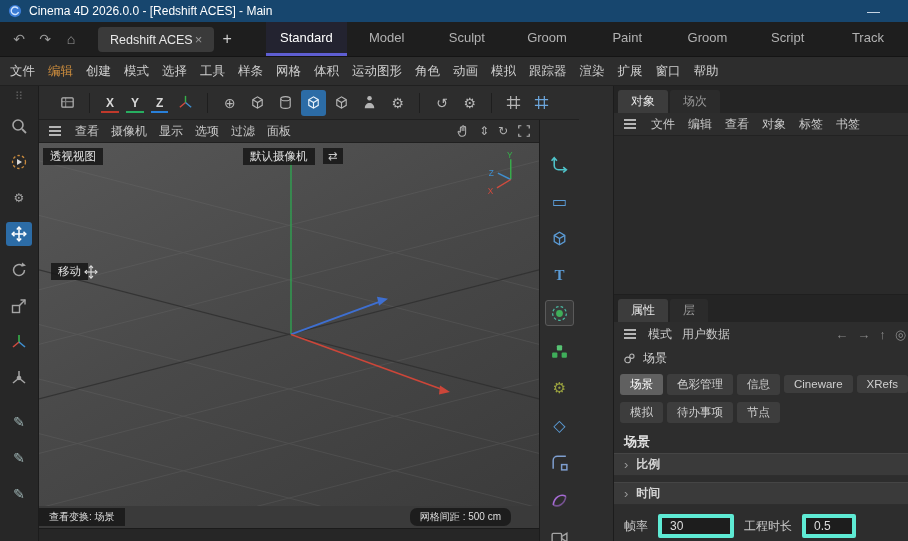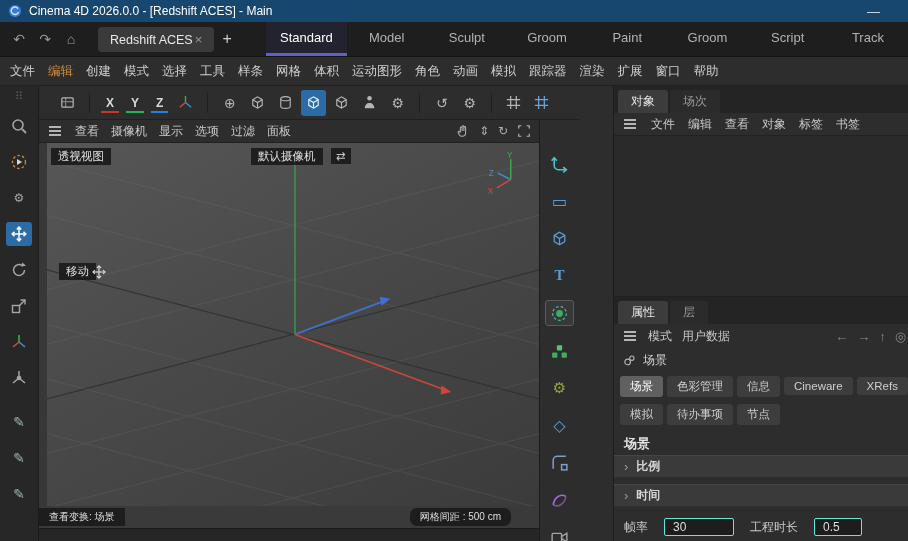--- a/index.html
+++ b/index.html
@@ -40,21 +40,21 @@
   .tbi.bluish{color:#6da7dd;}
   .axisbtn{font-weight:bold;font-size:12px;color:#d8d8d8;padding:3px 5px 1px;border-bottom:2px solid;border-radius:0;height:auto;min-width:0;margin:0 2px;}
   .sep{width:1px;height:20px;background:#1e1e1e;margin:0 6px;flex:0 0 auto;}
   .center-body{flex:1;display:flex;min-height:0;}
   
   .vpcol{flex:1;display:flex;flex-direction:column;min-width:0;border-right:1px solid #1c1c1c;background:#383838;}
   .vpmenu{flex:0 0 22px;background:#2d2d2d;border-bottom:1px solid #202020;display:flex;align-items:center;gap:12px;padding:0 8px;font-size:12px;color:#c8c8c8;}
   .vpmenu .right{margin-left:auto;display:flex;gap:9px;align-items:center;color:#b0b0b0;}
   .vpmenu .right svg{width:14px;height:14px;}
   .hamb{width:12px;height:2px;background:#b5b5b5;box-shadow:0 -4px 0 #b5b5b5,0 4px 0 #b5b5b5;margin:0 2px;}
-  .canvas{flex:1;position:relative;overflow:hidden;background:linear-gradient(150deg,#575757,#494949 45%,#3b3b3b);margin-left:8px;}
+  .canvas{flex:1;position:relative;overflow:hidden;background:linear-gradient(150deg,#575757,#494949 45%,#3b3b3b);}
   .canvas .grid{position:absolute;inset:0;width:100%;height:100%;}
   .vplabel{position:absolute;background:rgba(24,24,24,.88);color:#e0e0e0;font-size:11.5px;padding:1px 7px;white-space:nowrap;}
   .viewname{left:4px;top:5px;}
   .camname{left:204px;top:5px;}
   .camswap{left:284px;top:5px;padding:1px 5px;color:#c8c8c8;}
   .toolhint{left:12px;top:120px;}
   .movecur{position:absolute;left:44px;top:121px;width:16px;height:16px;color:#dadada;}
   .gizmo{position:absolute;right:8px;top:6px;width:46px;height:50px;}
   .vpstatus{flex:0 0 22px;background:#3a3a3a;display:flex;align-items:center;justify-content:space-between;}
   .statbox{background:#1d1d1d;color:#ddd;font-size:10px;padding:2px 10px;}
@@ -79,22 +79,22 @@
   .am-mode{flex:0 0 24px;display:flex;align-items:center;gap:10px;padding:0 8px;font-size:12px;color:#c8c8c8;}
   .am-mode .nav{margin-left:auto;display:flex;gap:9px;color:#8a8a8a;font-size:13px;margin-right:-6px;}
   .am-obj{flex:0 0 24px;display:flex;align-items:center;gap:6px;padding:0 8px;color:#d5d5d5;}
   .am-obj svg{width:15px;height:15px;}
   .btnrow{flex:0 0 24px;display:flex;gap:4px;padding:2px 6px;align-items:center;overflow:hidden;white-space:nowrap;}
   .abtn{background:#3d3d3d;color:#cfcfcf;font-size:11.5px;padding:3px 10px;border-radius:3px;flex:0 0 auto;}
   .abtn.active{background:#606060;color:#fff;}
   .am-title{flex:0 0 27px;font-size:13px;font-weight:bold;color:#e0e0e0;padding:7px 10px 0;box-sizing:border-box;}
   .grp{flex:0 0 21px;background:#3a3a3a;border-top:1px solid #454545;border-bottom:1px solid #2e2e2e;display:flex;align-items:center;gap:8px;padding:0 10px;margin-bottom:6px;color:#d5d5d5;font-weight:bold;font-size:12px;}
   .grp .chev{color:#9a9a9a;font-weight:normal;font-size:13px;}
-  .fields{flex:0 0 22px;display:flex;align-items:center;gap:16px;padding:3px 10px;font-size:12px;color:#c8c8c8;}
-  .fieldbox{background:#1d1d1d;border:1px solid #5eead4;border-radius:2px;padding:1px 8px;min-width:52px;color:#ddd;text-align:left;}
+  .fields{flex:0 0 22px;display:flex;align-items:center;gap:10px;padding:3px 10px;font-size:12px;color:#c8c8c8;}
+  .fieldbox{background:#1d1d1d;border:4px solid #5eead4;border-radius:2px;padding:1px 8px;min-width:52px;color:#ddd;text-align:left;}
   .fieldbox.small{min-width:30px;}
 </style>
 </head>
 <body>
 
 <div class="app">
 
   <div class="titlebar">
     <span class="logo">
       <svg viewBox="0 0 16 16">

